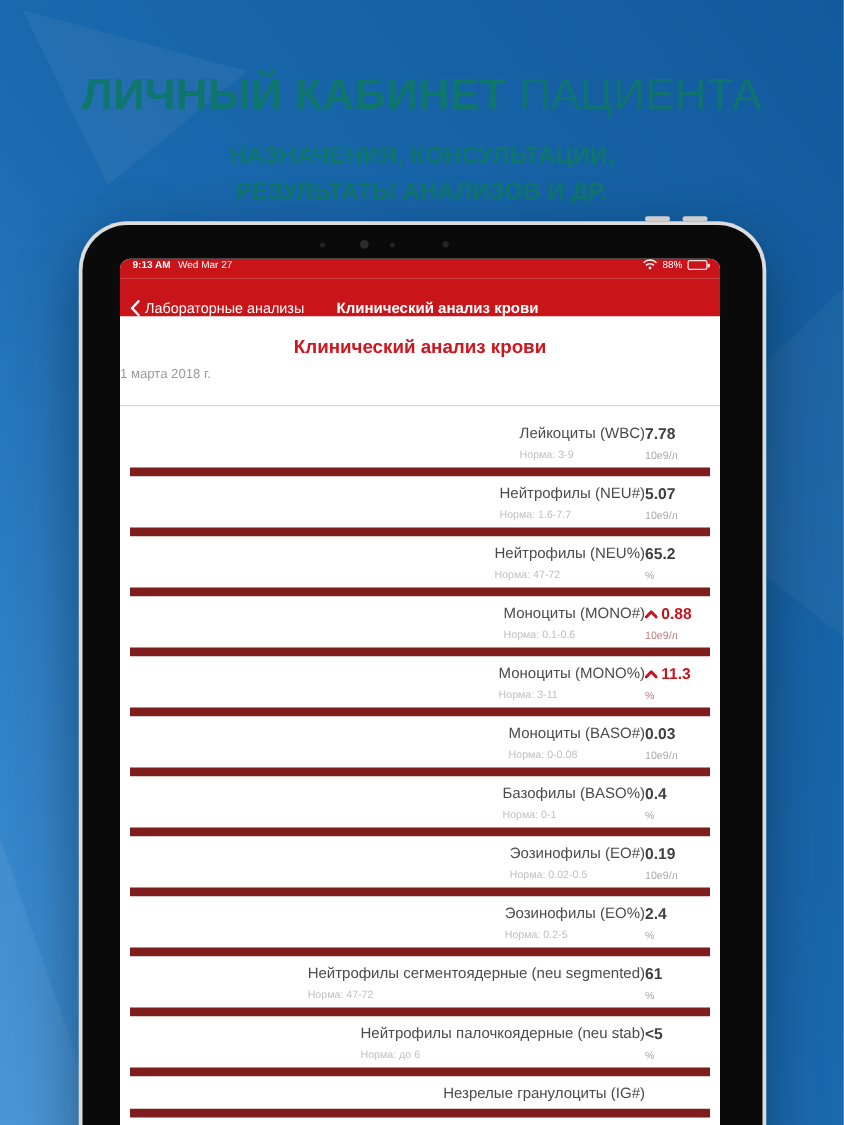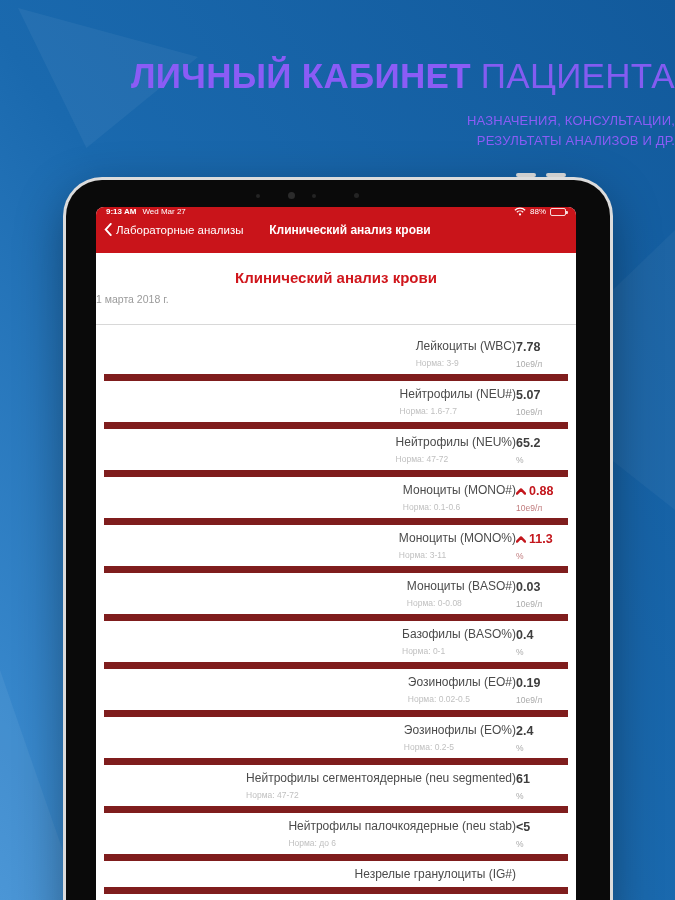--- a/index.html
+++ b/index.html
@@ -14,25 +14,25 @@
     position:relative;
     font-family:"Liberation Sans",sans-serif;
     background:linear-gradient(to bottom left,#125a9c 0%,#1a69ae 52%,#4090d4 100%);
   }
   
   .poly{position:absolute;background:rgba(255,255,255,0.05);}
   .poly1{left:18px;top:8px;width:180px;height:140px;clip-path:polygon(0 0,100% 35%,38% 100%);}
   .poly2{right:0;top:230px;width:160px;height:280px;clip-path:polygon(100% 0,100% 100%,0 55%);background:rgba(255,255,255,0.04);}
   .poly3{left:0;bottom:0;width:80px;height:230px;clip-path:polygon(0 0,100% 100%,0 100%);background:rgba(255,255,255,0.06);}
 
-  .hero{position:absolute;top:56px;left:0;width:100%;text-align:right;color:#8b5cf6;z-index:2;}
+  .hero{position:absolute;top:56px;left:0;width:100%;text-align:center;color:#0f766e;z-index:2;}
   .hero-title{font-size:35px;letter-spacing:.3px;white-space:nowrap;}
   .hero-title .bold{font-weight:700;}
   .hero-title .light{font-weight:400;opacity:.95;}
-  .hero-sub{margin-top:15px;font-size:13px;font-weight:400;line-height:1.5;letter-spacing:.2px;}
+  .hero-sub{margin-top:15px;font-size:19px;font-weight:700;line-height:1.5;letter-spacing:.2px;}
 
   
   .tablet{
     position:absolute;left:66px;top:180px;width:544px;height:790px;
     background:#0a0a0a;border-radius:36px;z-index:3;
     box-shadow:0 0 0 3px #dcdcdc,0 16px 50px rgba(0,0,0,.4);
   }
   .cam{position:absolute;border-radius:50%;background:#242424;}
   .cam1{left:190px;top:14px;width:4px;height:4px;}
   .cam2{left:222px;top:12px;width:7px;height:7px;background:#2b2b2b;}
@@ -52,21 +52,21 @@
     display:flex;align-items:flex-start;justify-content:space-between;
     padding:0 10px;font-size:8px;
   }
   .sb-left{display:flex;gap:6px;align-items:center;}
   .sb-time{font-weight:700;}
   .sb-right{display:flex;align-items:center;gap:4px;}
   .battery{position:relative;width:16px;height:8px;border:1px solid rgba(255,255,255,.85);border-radius:2px;padding:1px;}
   .battery-fill{width:80%;height:100%;background:var(--battery-green);border-radius:1px;}
   .battery-nub{position:absolute;right:-3px;top:2px;width:2px;height:3px;background:rgba(255,255,255,.85);border-radius:0 1px 1px 0;}
 
-  .navbar{height:30px;background:var(--accent-red);position:relative;display:flex;align-items:flex-start;padding-left:28px;}
+  .navbar{height:30px;background:var(--accent-red);position:relative;display:flex;align-items:flex-end;padding-left:28px;}
   .back-btn{position:absolute;left:8px;display:flex;align-items:center;gap:4px;color:#fff;font-size:11.5px;cursor:pointer;}
   .nav-title{width:100%;text-align:center;color:#fff;font-weight:700;font-size:12px;}
 
   .report-title{margin-top:16px;text-align:center;color:#d0161c;font-weight:700;font-size:15px;}
   .report-date{margin-top:7px;text-align:left;color:#9b9b9b;font-size:10.5px;}
   .divider{margin-top:19px;height:1px;background:#d8d8d8;}
 
   .warning{
     margin:12px 6px 0;background:var(--warning-red);border-radius:4px;
     padding:9px 18px;color:#fff;font-size:10.5px;line-height:1.62;text-align:center;

